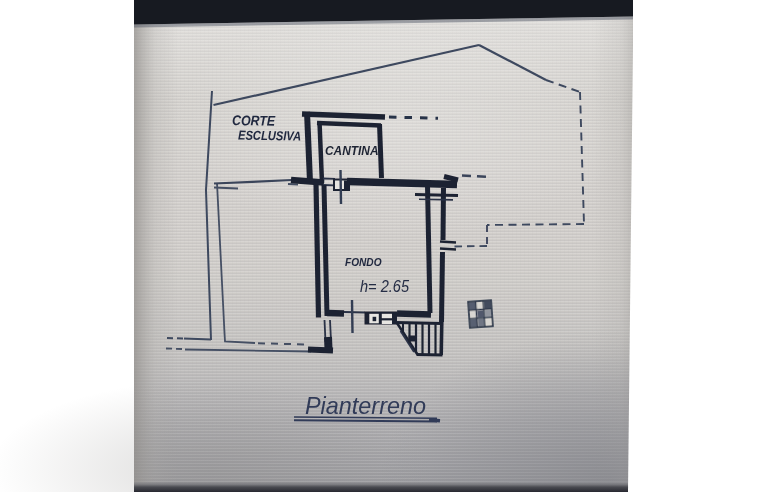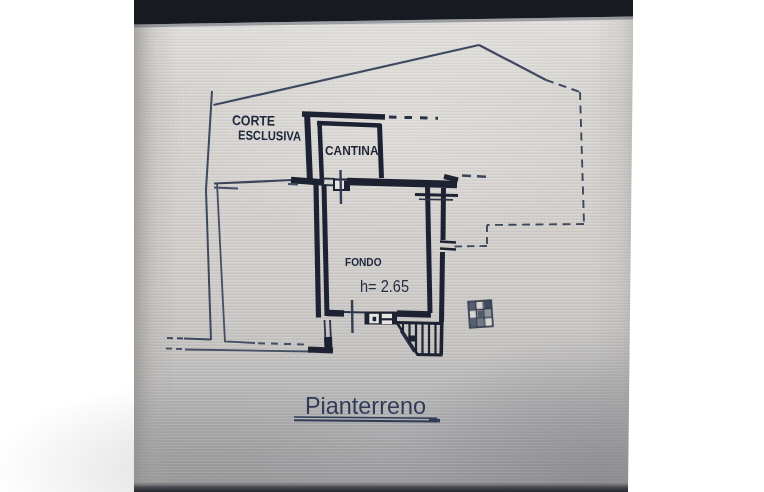--- a/index.html
+++ b/index.html
@@ -1,16 +1,16 @@
 <!DOCTYPE html>
 <html><head>
 <meta charset="utf-8">
 <style>
   html,body{margin:0;padding:0;background:#ffffff;width:764px;height:492px;overflow:hidden;}
-  #stage{position:relative;width:764px;height:492px;font-family:"Liberation Sans",sans-serif;}
+  #stage{position:relative;width:764px;height:492px;font-family:"Liberation Sans",sans-serif;font-style:italic;}
   svg{position:absolute;top:0;left:0;}
 </style>
 </head>
 <body>
 <div id="stage">
 <svg width="764" height="492" viewBox="0 0 764 492">
 <defs>
   <linearGradient id="bgv" x1="0" y1="0" x2="0" y2="1">
     <stop offset="0" stop-color="#d6d3cf"></stop>
     <stop offset="0.3" stop-color="#d4d1cd"></stop>

